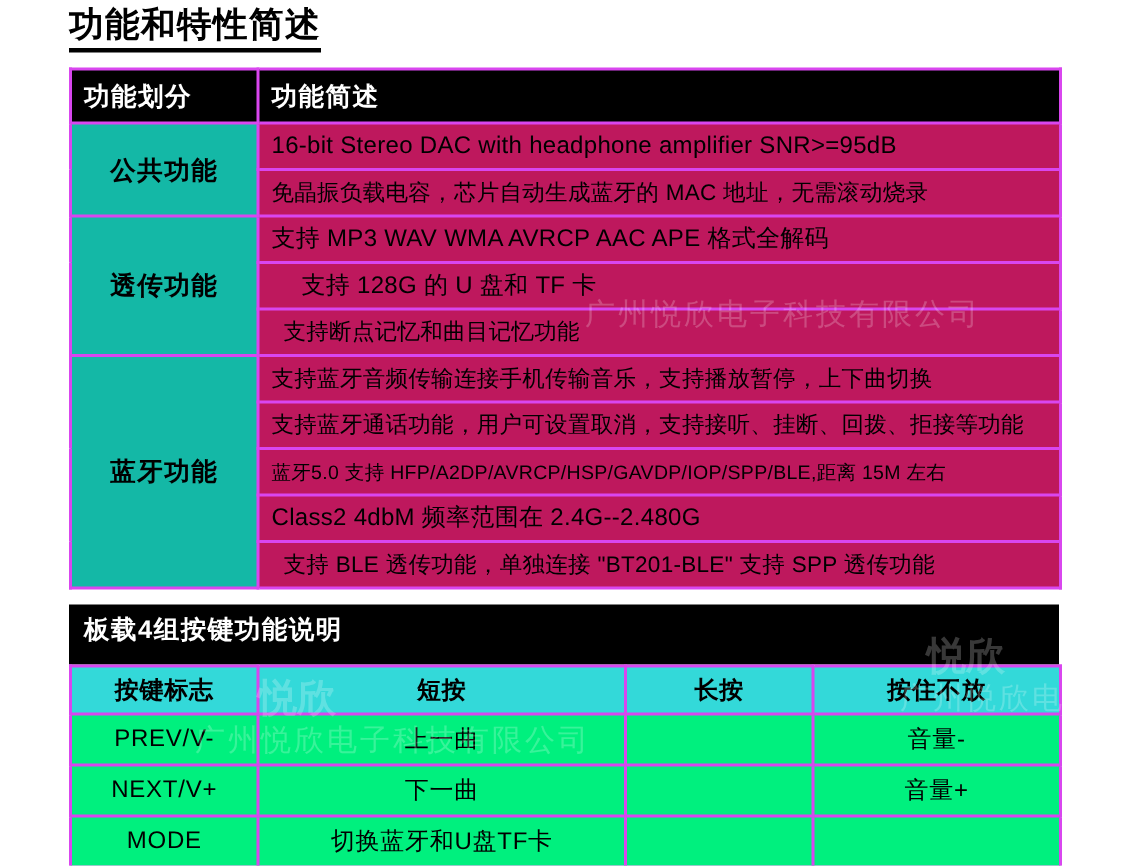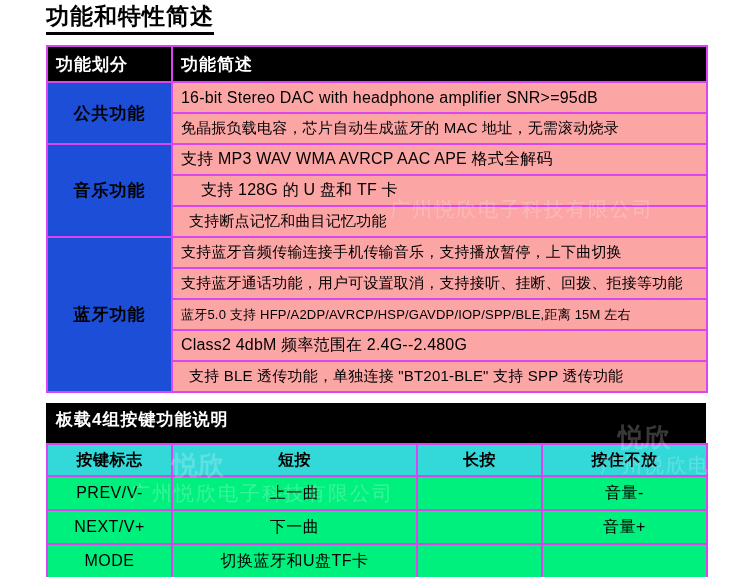--- a/index.html
+++ b/index.html
@@ -77,28 +77,28 @@
   }
   #t1 .hdr {
     background: #000000;
     color: #ffffff;
     font-size: 17px;
     font-weight: bold;
     height: 34px;
     letter-spacing: 1px;
   }
   #t1 .cat {
-    background: #1d4ed8;
+    background: #14b8a6;
     font-size: 17px;
     font-weight: bold;
     text-align: center;
     letter-spacing: 1px;
   }
   #t1 .cell {
-    background: #fca5a5;
+    background: #be185d;
     font-size: 14.5px;
     height: 29px;
     letter-spacing: 0.2px;
   }
   #t1 .big {
     font-size: 16px;
   }
   #t1 .med {
     font-size: 15px;
     margin-left: 40px;
@@ -183,21 +183,21 @@
 
       <tr>
         <td class="cat" rowspan="2">公共功能</td>
         <td class="cell big">16-bit Stereo DAC with headphone amplifier SNR&gt;=95dB</td>
       </tr>
       <tr>
         <td class="cell med">免晶振负载电容，芯片自动生成蓝牙的 MAC 地址，无需滚动烧录</td>
       </tr>
 
       <tr>
-        <td class="cat" rowspan="3">音乐功能</td>
+        <td class="cat" rowspan="3">透传功能</td>
         <td class="cell big">支持 MP3 WAV WMA AVRCP AAC APE 格式全解码</td>
       </tr>
       <tr>
         <td class="cell big indent">支持 128G 的 U 盘和 TF 卡</td>
       </tr>
       <tr>
         <td class="cell med indent2">支持断点记忆和曲目记忆功能</td>
       </tr>
 
       <tr>

